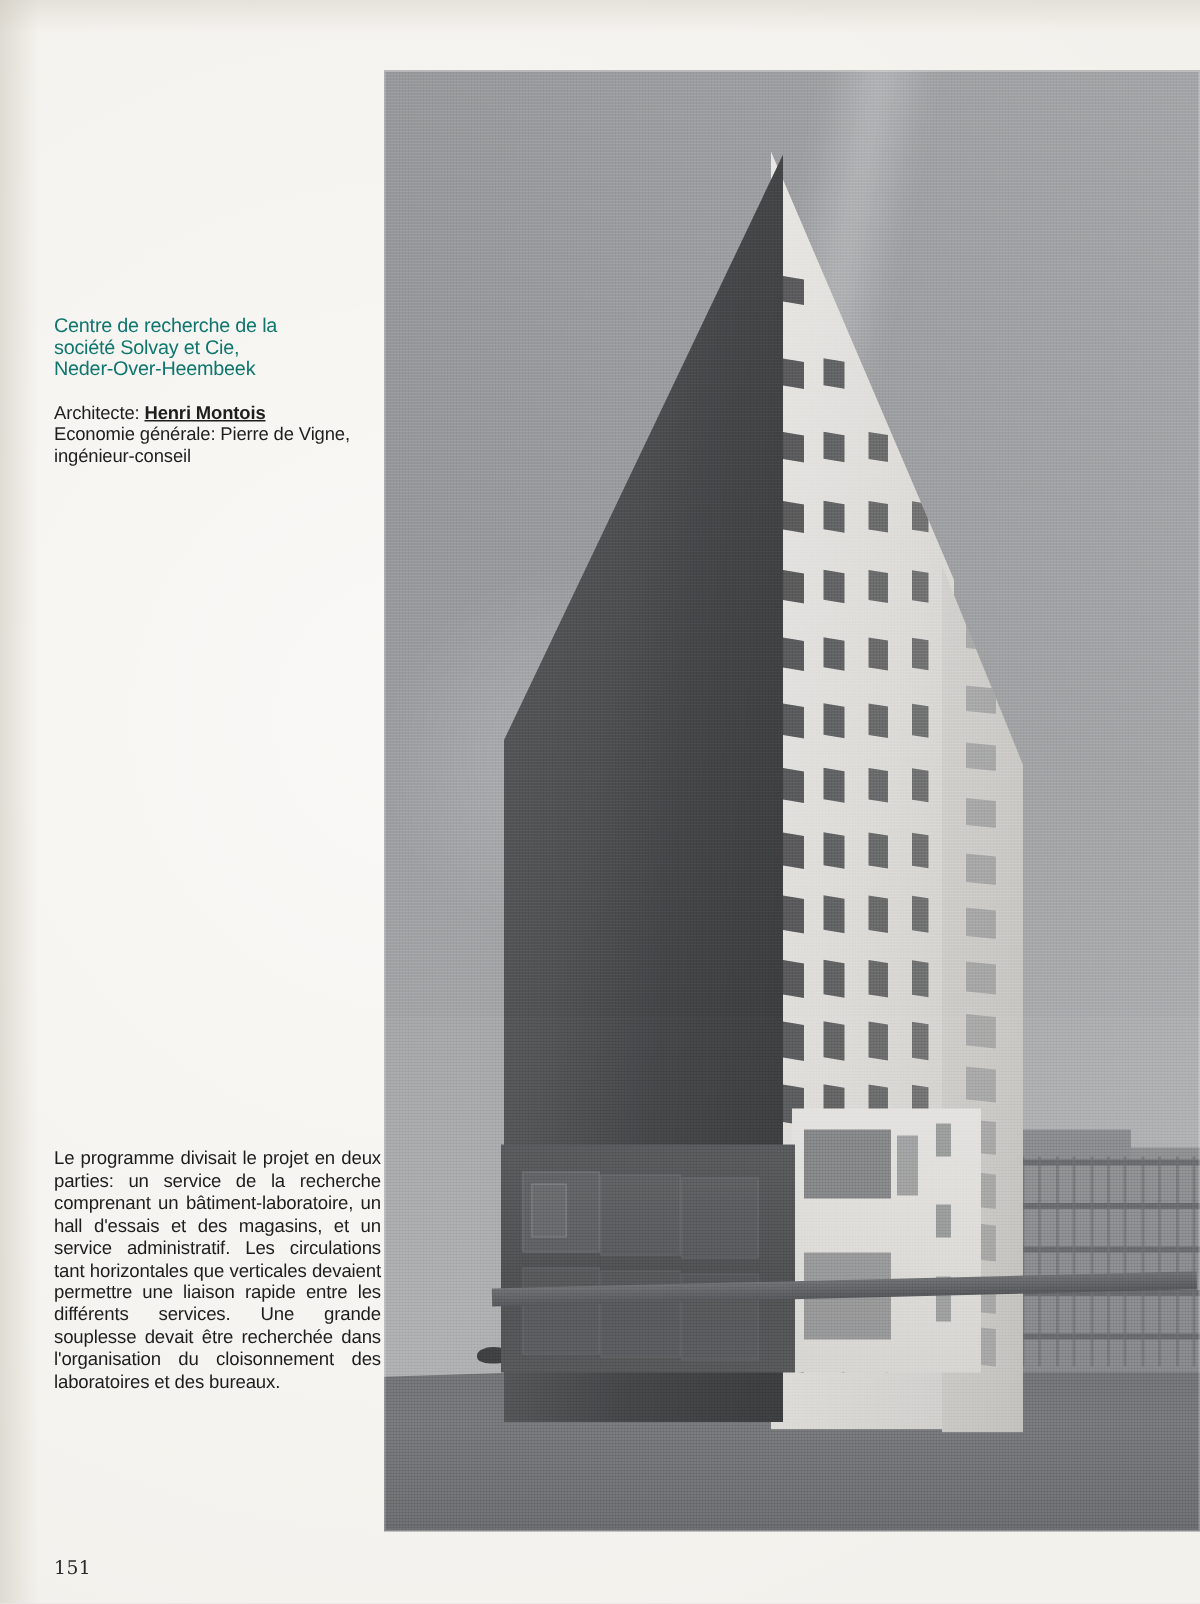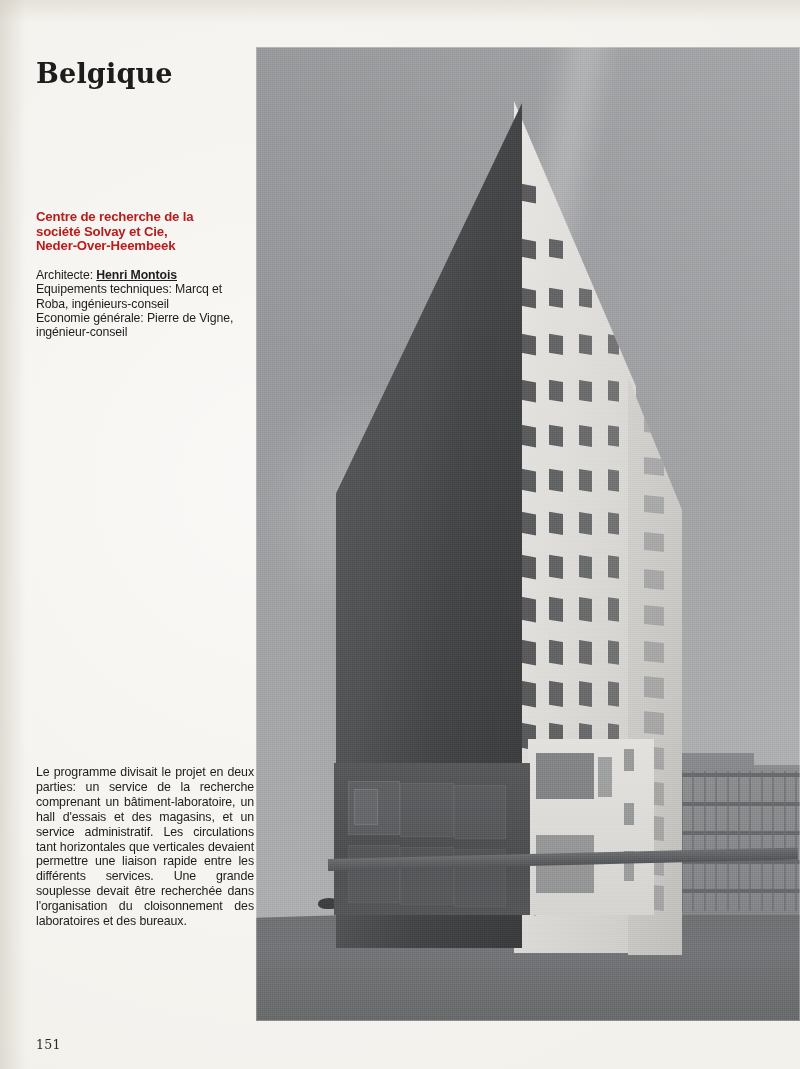--- a/index.html
+++ b/index.html
@@ -56,24 +56,24 @@
   }
 
   #project-block {
     position: absolute;
     top: 210px;
     left: 0;
     width: 218px;
   }
   #project-title {
     font-size: 13.2px;
-    font-weight: 700;
+    font-weight: 400;
     line-height: 14.6px;
     letter-spacing: -0.15px;
-    color: #b91c1c;
+    color: #0f766e;
     margin: 0 0 14px 0;
     white-space: pre-line;
   }
 
   .credit-line {
     font-size: 12.3px;
     line-height: 14.4px;
     color: #1e1e1e;
     letter-spacing: -0.1px;
     margin: 0;
@@ -435,29 +435,27 @@
       </div>
       <div class="base-band"></div>
 
       <div class="grain"></div>
       <div class="photo-edge"></div>
     </div>
   </div>
 
   <div id="left-column">
 
-    <h1 id="page-title">Belgique</h1>
 
     <div id="project-block">
       <div id="project-title">Centre de recherche de la
 société Solvay et Cie,
 Neder-Over-Heembeek</div>
       <div id="credits">
           <p class="credit-line"><span class="cl-label">Architecte: </span><span class="cl-strong">Henri Montois</span></p>
-          <p class="credit-line"><span class="cl-label">Equipements techniques: Marcq et Roba, ingénieurs-conseil</span></p>
           <p class="credit-line"><span class="cl-label">Economie générale: Pierre de Vigne, ingénieur-conseil</span></p>
         </div>
     </div>
 
     <div id="body-text">
       <p>Le programme divisait le projet en deux parties: un service de la recherche comprenant un bâtiment-laboratoire, un hall d'essais et des magasins, et un service administratif. Les circulations tant horizontales que verticales devaient permettre une liaison rapide entre les différents services. Une grande souplesse devait être recherchée dans l'organisation du cloisonnement des laboratoires et des bureaux.</p>
     </div>
 
     <div id="folio">151</div>
   </div>

